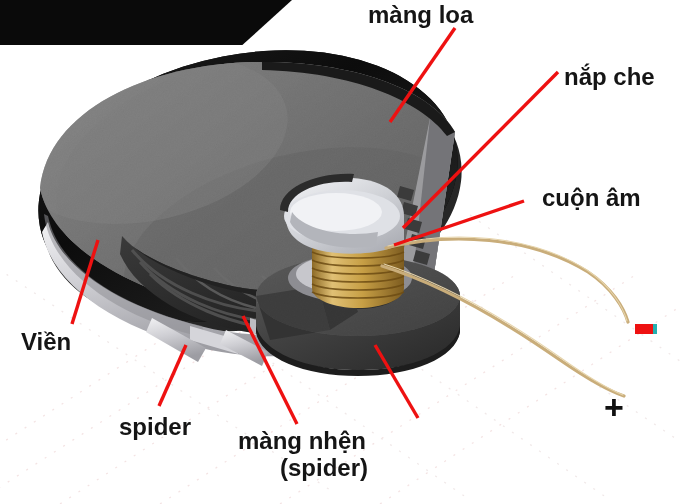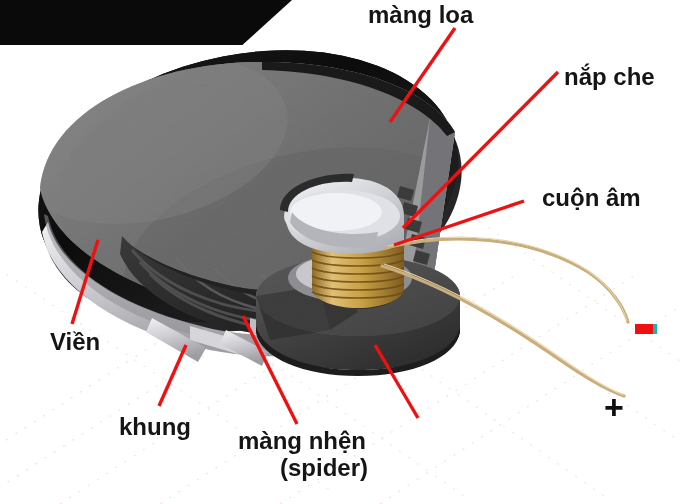--- a/index.html
+++ b/index.html
@@ -335,23 +335,23 @@
 
   <div id="banner"></div>
   <div id="banner-text">Tìm hiểu hoạt động loa</div>
 
   <div class="label" style="left:368px; top:2px;">màng loa</div>
 
   <div class="label" style="left:564px; top:64px;">nắp che</div>
 
   <div class="label" style="left:531px; top:185px;margin-left:11px;">cuộn âm</div>
 
-  <div class="label" style="left:21px; top:329px;margin-left:29px;">Viền</div>
-
-  <div class="label" style="left:119px; top:414px;">khung</div>
+  <div class="label" style="left:21px; top:329px;">Viền</div>
+
+  <div class="label" style="left:119px; top:414px;">spider</div>
 
   <div class="label" style="left:238px; top:428px;">màng nhện</div>
 
   <div class="label" style="left:280px; top:455px;">(spider)</div>
 
 
   <div class="plus-sign" style="left:604px; top:390px;">+</div>
 
 </div>
 

